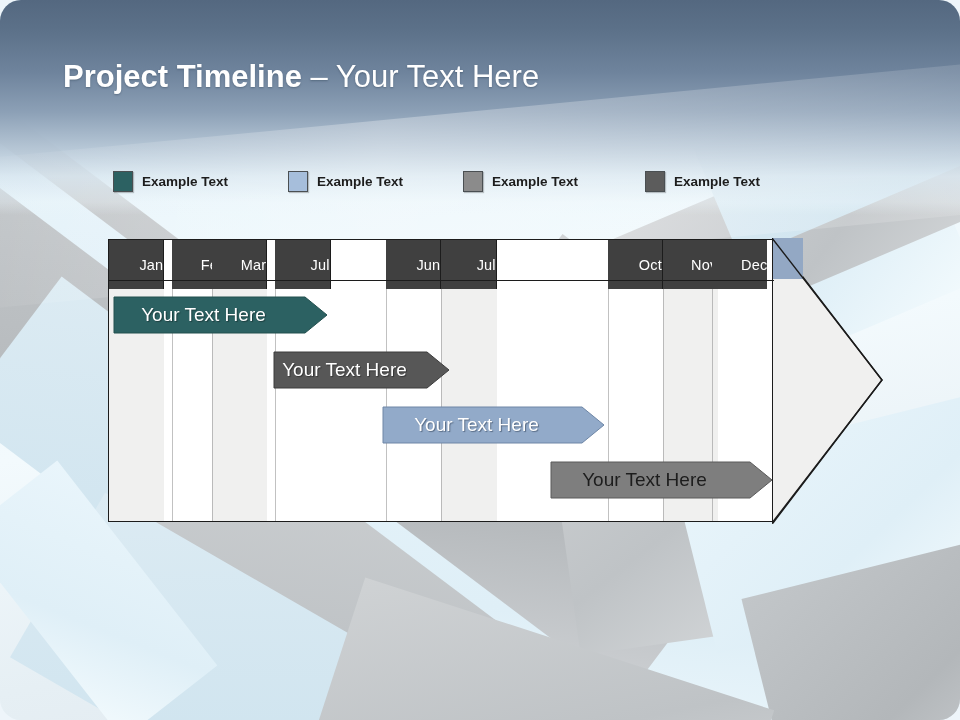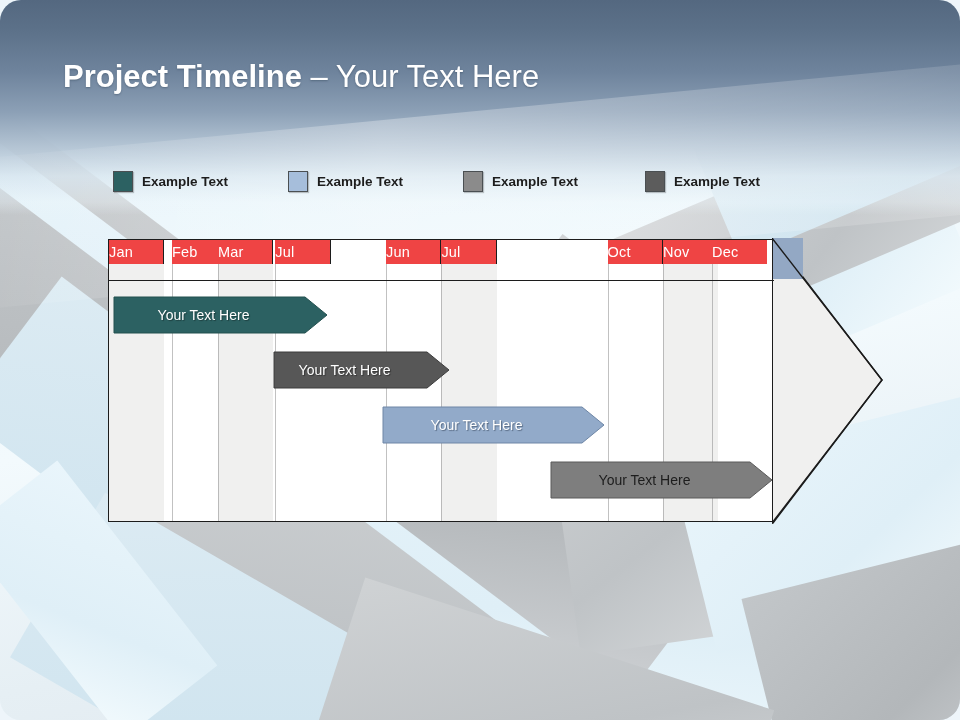--- a/index.html
+++ b/index.html
@@ -48,36 +48,36 @@
     box-shadow:1px 1px 1px rgba(0,0,0,.22);}
   .leg-tx{font-size:13.5px;font-weight:bold;color:#1d1d1d;white-space:nowrap;}
 
   
   .gantt{position:absolute;left:108px;top:239px;width:772px;height:283px;}
   .gantt-body{position:absolute;left:0;top:0;width:665px;height:283px;
     border:1.4px solid #1c1c1c;box-sizing:border-box;background:#ffffff;}
   .col{position:absolute;top:0;height:100%;box-sizing:border-box;}
   .col.alt{background:#f0f0ef;}
   .col .vline{position:absolute;left:0;top:0;width:1px;height:100%;background:#8e8e8e;opacity:.55;}
-  .col .hd{position:absolute;left:0;top:0;width:100%;height:24px;background:#ef4444;
+  .col .hd{position:absolute;left:0;top:0;width:100%;height:49px;background:#404040;
     border-right:1.4px solid #1c1c1c;box-sizing:border-box;
-    display:flex;align-items:center;justify-content:flex-start;}
+    display:flex;align-items:center;justify-content:flex-end;}
   .col.last .hd{border-right:none;}
   .col .hd span{font-size:14.5px;color:#ffffff;letter-spacing:.2px;}
   .hdr-rule{position:absolute;left:0;top:40px;width:665px;height:1.4px;background:#1c1c1c;}
 
   
   .arrowhead{position:absolute;left:664px;top:-1px;width:110px;height:285px;}
   .arrowhead svg{display:block;}
 
   
   .bar{position:absolute;height:36px;}
   .bar svg{position:absolute;left:0;top:0;overflow:visible;}
   .bar .lbl{position:absolute;left:0;top:0;height:36px;display:flex;align-items:center;
-    justify-content:center;width:100%;font-size:14px;white-space:nowrap;pointer-events:none;}
+    justify-content:center;width:100%;font-size:19px;white-space:nowrap;pointer-events:none;}
   .bar .lbl i{font-style:normal;padding-right:34px;}
 </style>
 </head>
 <body>
 
 <div id="slide">
 
   <div class="bg-photo">
     <div class="sky"></div>
     <div class="maze m-grey" style="left:-180px;top:180px;width:520px;height:120px;transform:rotate(37deg);"></div>
@@ -140,21 +140,21 @@
           <div class="hd">
             <span>Jan</span>
           </div>
         </div>
       <div class="col" style="left:63px;width:55.4px;padding-left:6px;">
           <div class="vline"></div>
           <div class="hd">
             <span>Feb</span>
           </div>
         </div>
-      <div class="col alt" style="left:103px;width:55.4px;margin-left:6px;">
+      <div class="col alt" style="left:103px;width:55.4px;">
           <div class="vline"></div>
           <div class="hd">
             <span>Mar</span>
           </div>
         </div>
       <div class="col" style="left:166.2px;width:55.4px;">
           <div class="vline"></div>
           <div class="hd">
             <span>Jul</span>
           </div>

